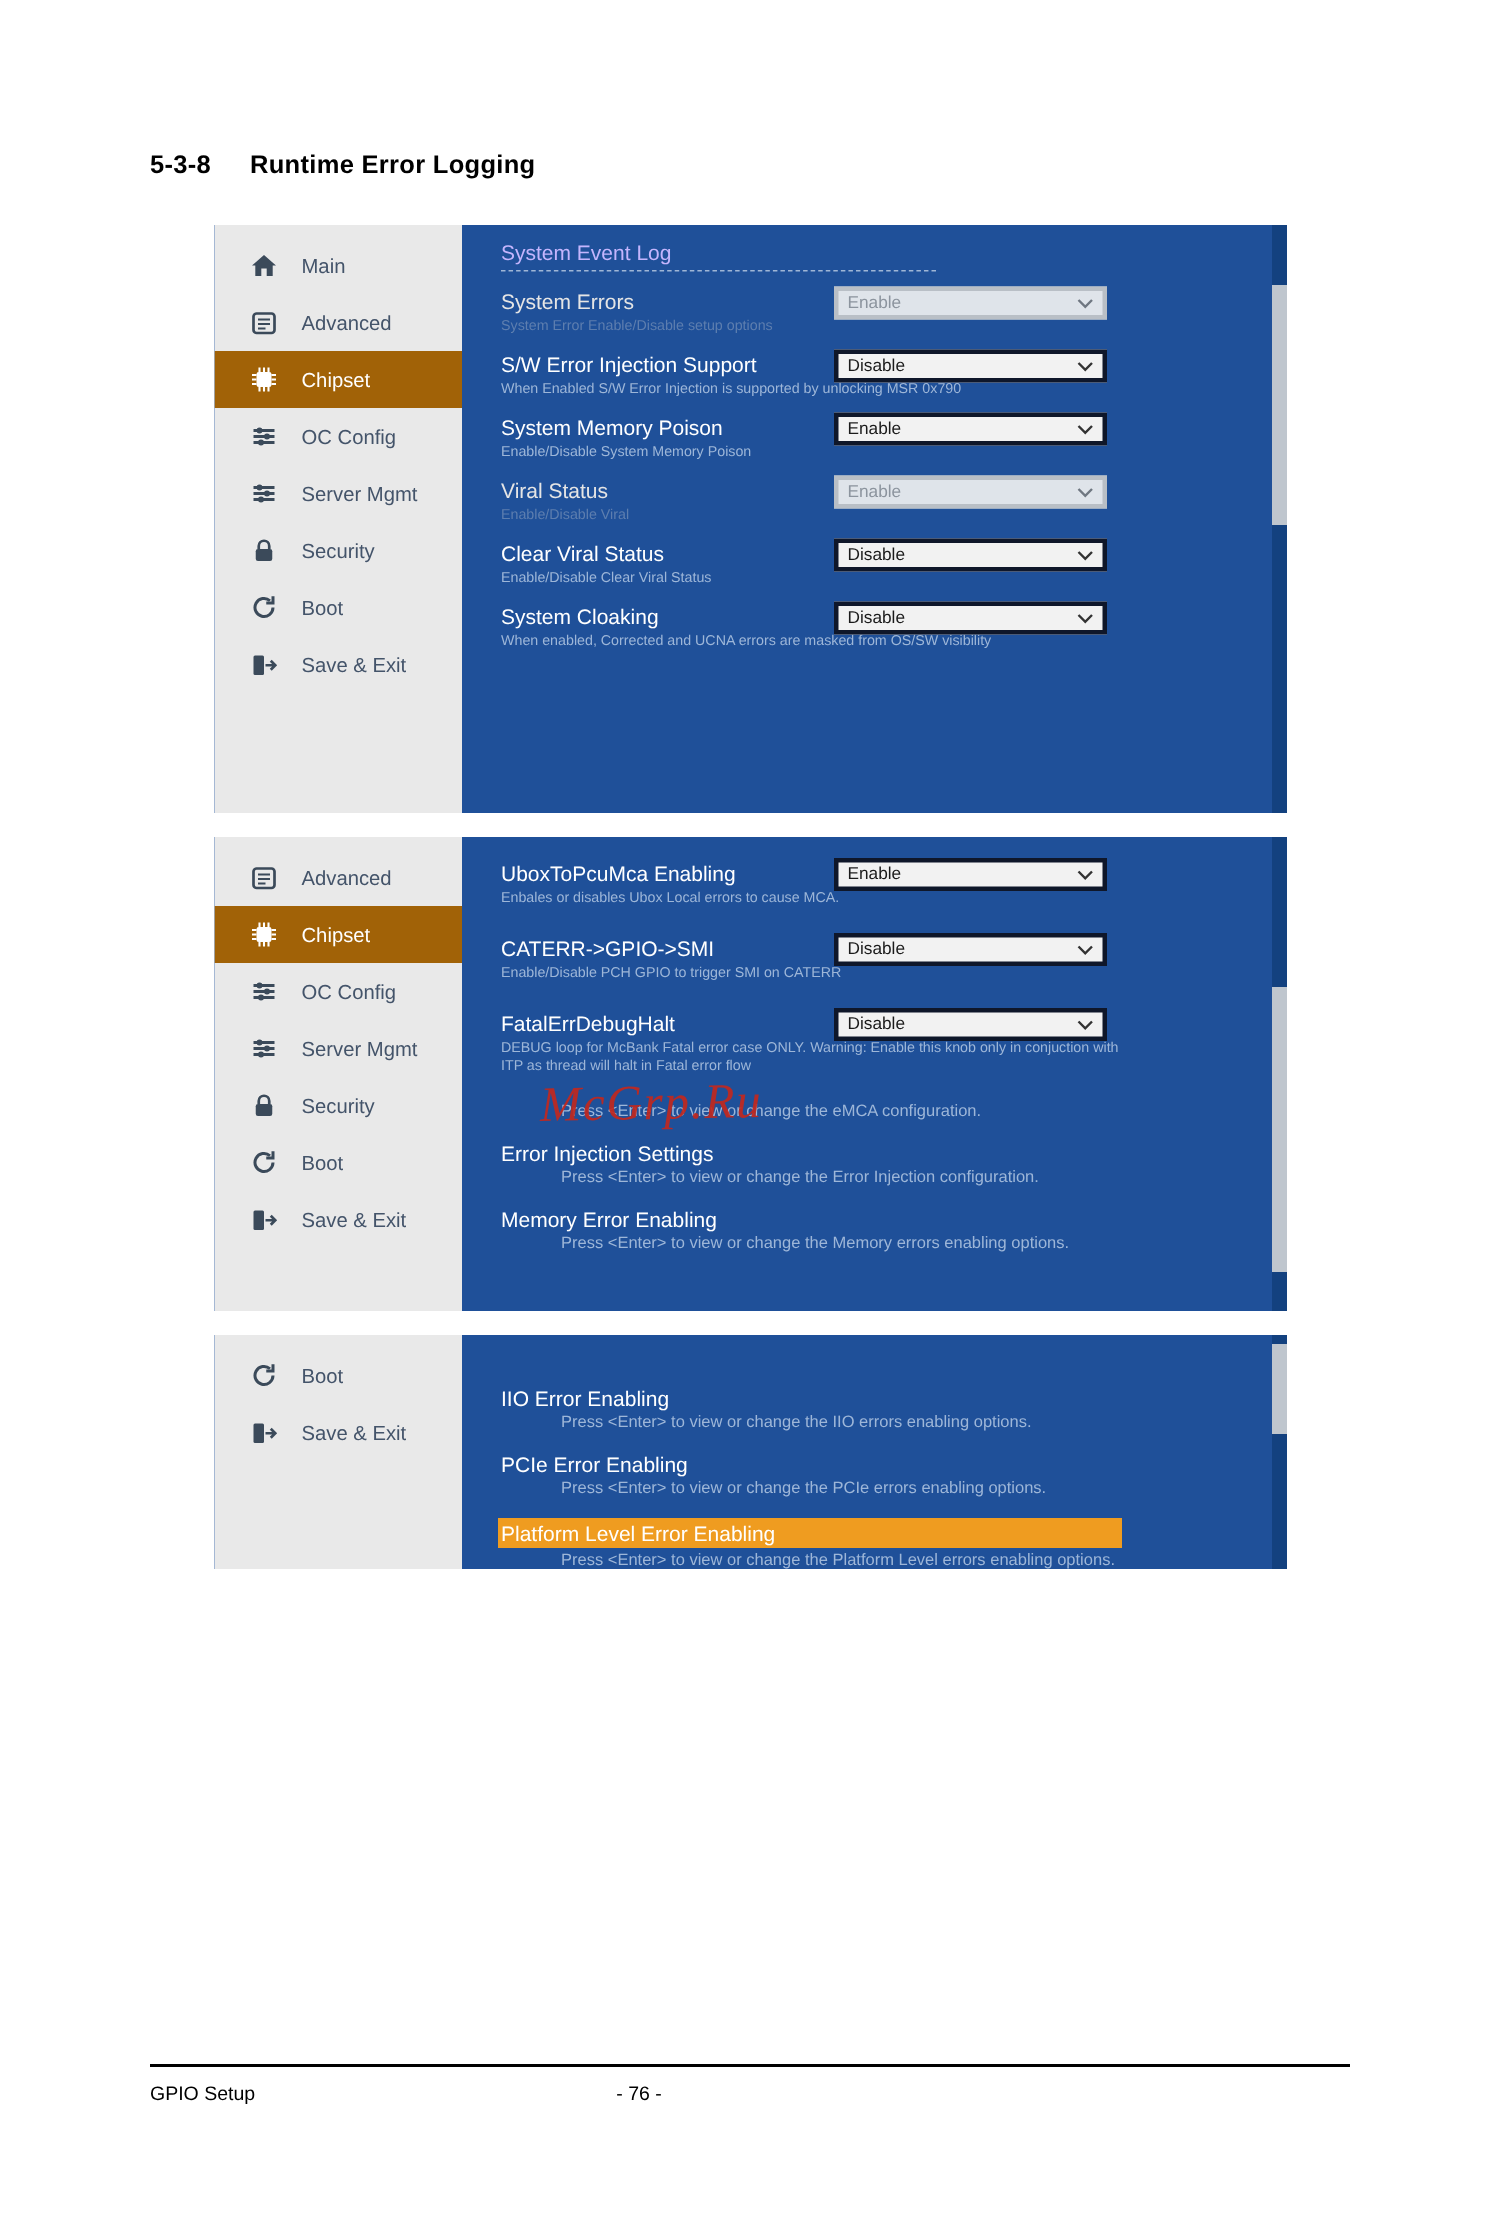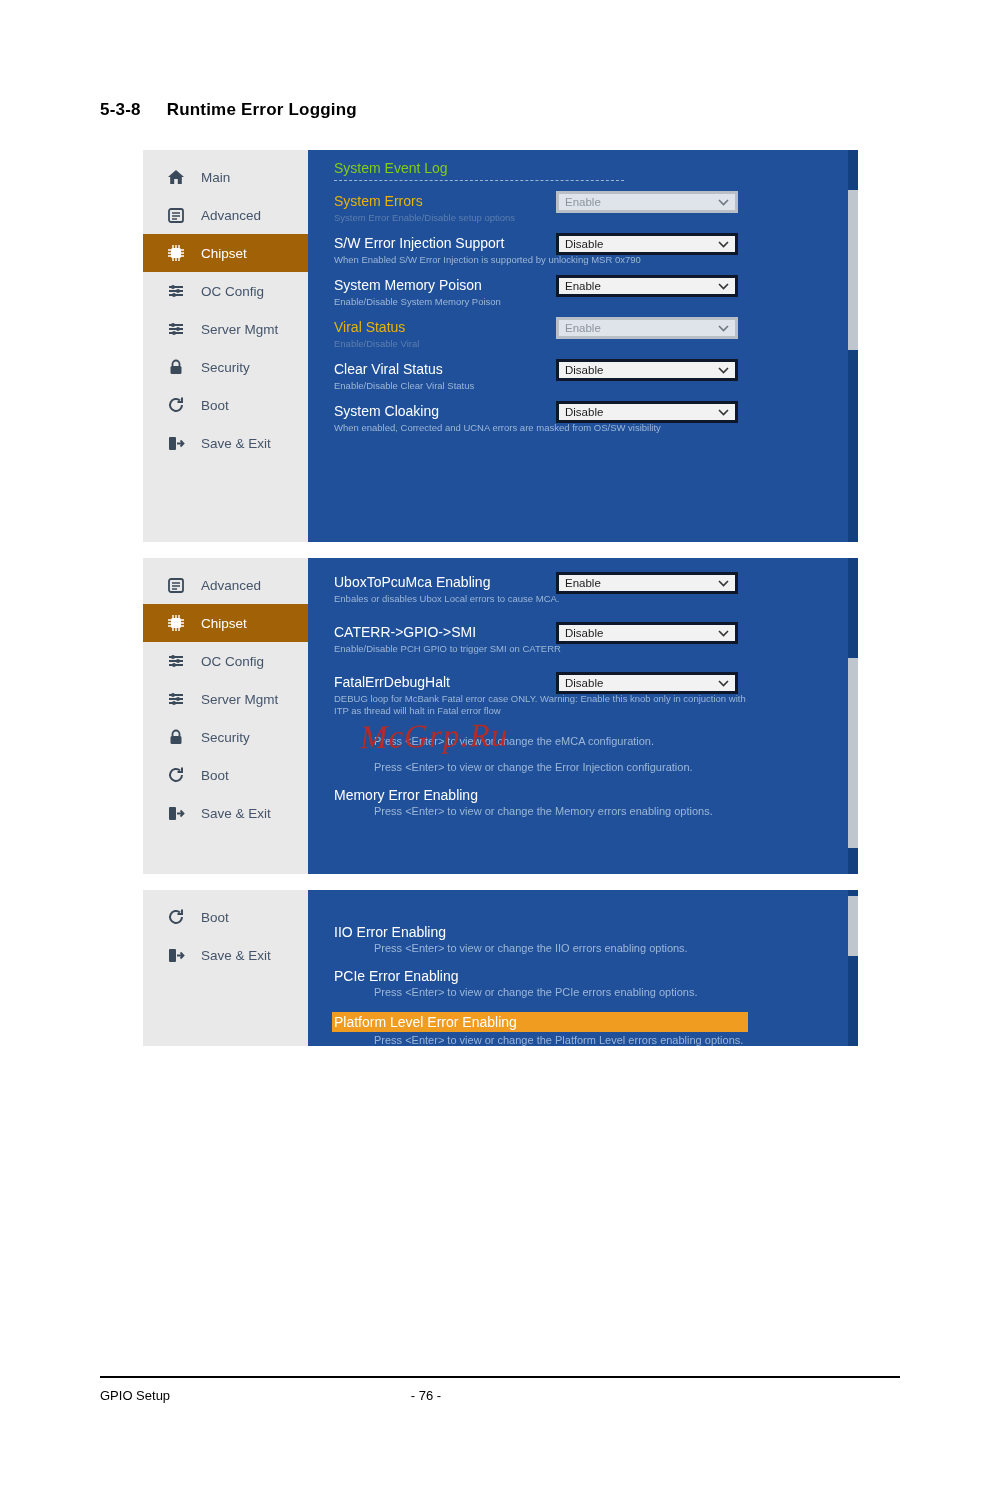--- a/index.html
+++ b/index.html
@@ -97,42 +97,42 @@
     background: #13417f;
   }
   .scroll-thumb {
     position: absolute;
     right: 0;
     width: 10px;
     background: #bfc6ce;
   }
 
   .sel-title {
-    color: #84cc16;
+    color: #c4b5fd;
     font-size: 14px;
     margin-bottom: 3px;
   }
   .dashline {
     border-bottom: 1px dashed #9fb6d6;
     width: 290px;
     margin-bottom: 12px;
     height: 1px;
   }
 
   .row {
     position: relative;
     margin-bottom: 8px;
     min-height: 34px;
   }
   .row .label {
     color: #ffffff;
     font-size: 14px;
     line-height: 17px;
   }
-  .row.dim .label { color: #eab308; }
+  .row.dim .label { color: #e5e5e5; }
   .row .help {
     color: #9db6d8;
     font-size: 9.5px;
     line-height: 12px;
     margin-top: 2px;
     max-width: 420px;
   }
   .row.dim .help { color: #5d7eaf; }
 
   .combo {
@@ -525,20 +525,21 @@
               </svg>
           </span>
         </div>
       </div>
 
       <div class="link-row" style="margin-top:18px;">
         <div class="help">Press &lt;Enter&gt; to view or change the eMCA configuration.</div>
       </div>
 
       <div class="link-row" style="margin-top:14px;">
+        <div class="label">Error Injection Settings</div>
         <div class="help">Press &lt;Enter&gt; to view or change the Error Injection configuration.</div>
       </div>
 
       <div class="link-row" style="margin-top:14px;">
         <div class="label">Memory Error Enabling</div>
         <div class="help">Press &lt;Enter&gt; to view or change the Memory errors enabling options.</div>
       </div>
 
       <div class="scrollbar">
         <div class="scroll-thumb" style="top:100px;height:190px;"></div>

